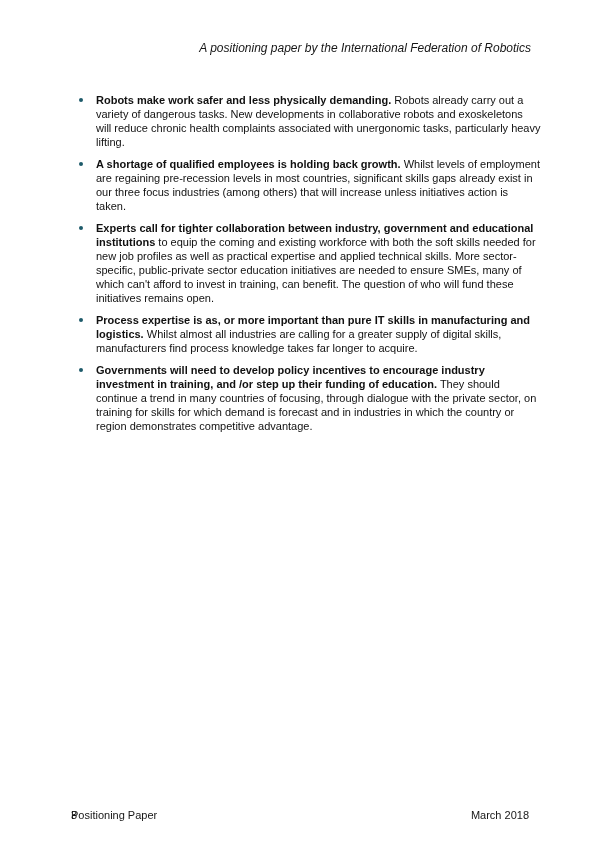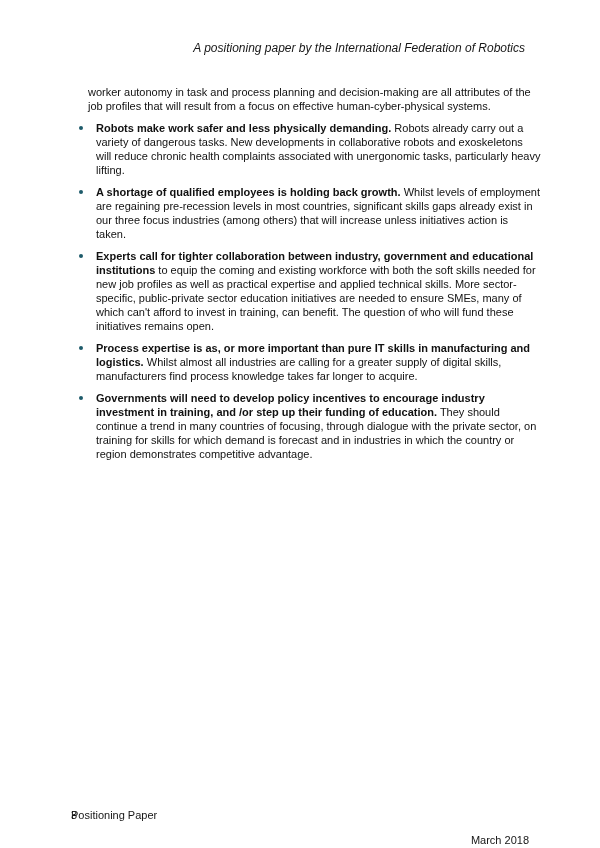--- a/index.html
+++ b/index.html
@@ -14,21 +14,21 @@
     margin: 0 auto;
     background: #ffffff;
     font-family: "Liberation Sans", "DejaVu Sans", sans-serif;
     color: #111111;
     overflow: hidden;
   }
   .doc-header {
     position: absolute;
     top: 41px;
     left: 70px;
-    right: 75px;
+    right: 69px;
     text-align: right;
     font-style: italic;
     font-size: 12px;
     line-height: 15px;
     color: #161616;
   }
   .doc-body {
     position: absolute;
     top: 85px;
     left: 70px;
@@ -79,33 +79,31 @@
   }
   .doc-footer .footer-left {
     position: absolute;
     left: 0;
     top: 0;
   }
   .doc-footer .footer-right {
     position: absolute;
     right: 0;
     top: 0;
-    margin-top: 25px;
   }
 </style>
 </head>
 <body>
 
 <div class="page" style="color: rgb(17, 17, 17);">
 
   <div class="doc-header">A positioning paper by the International Federation of Robotics</div>
 
   <div class="doc-body">
 
-    <p class="intro">worker autonomy in task and process planning and decision-making are all attributes of the job profiles that will result from a focus on effective human-cyber-physical systems.</p>
 
     <ul class="bullet-list">
 
       <li class="bullet-item">
         <span class="bullet" style="background: rgb(29, 90, 106);"></span>
         <span class="lead">Robots make work safer and less physically demanding.</span>
         <span>Robots already carry out a variety of dangerous tasks. New developments in collaborative robots and exoskeletons will reduce chronic health complaints associated with unergonomic tasks, particularly heavy lifting.</span>
       </li>
 
       <li class="bullet-item">

